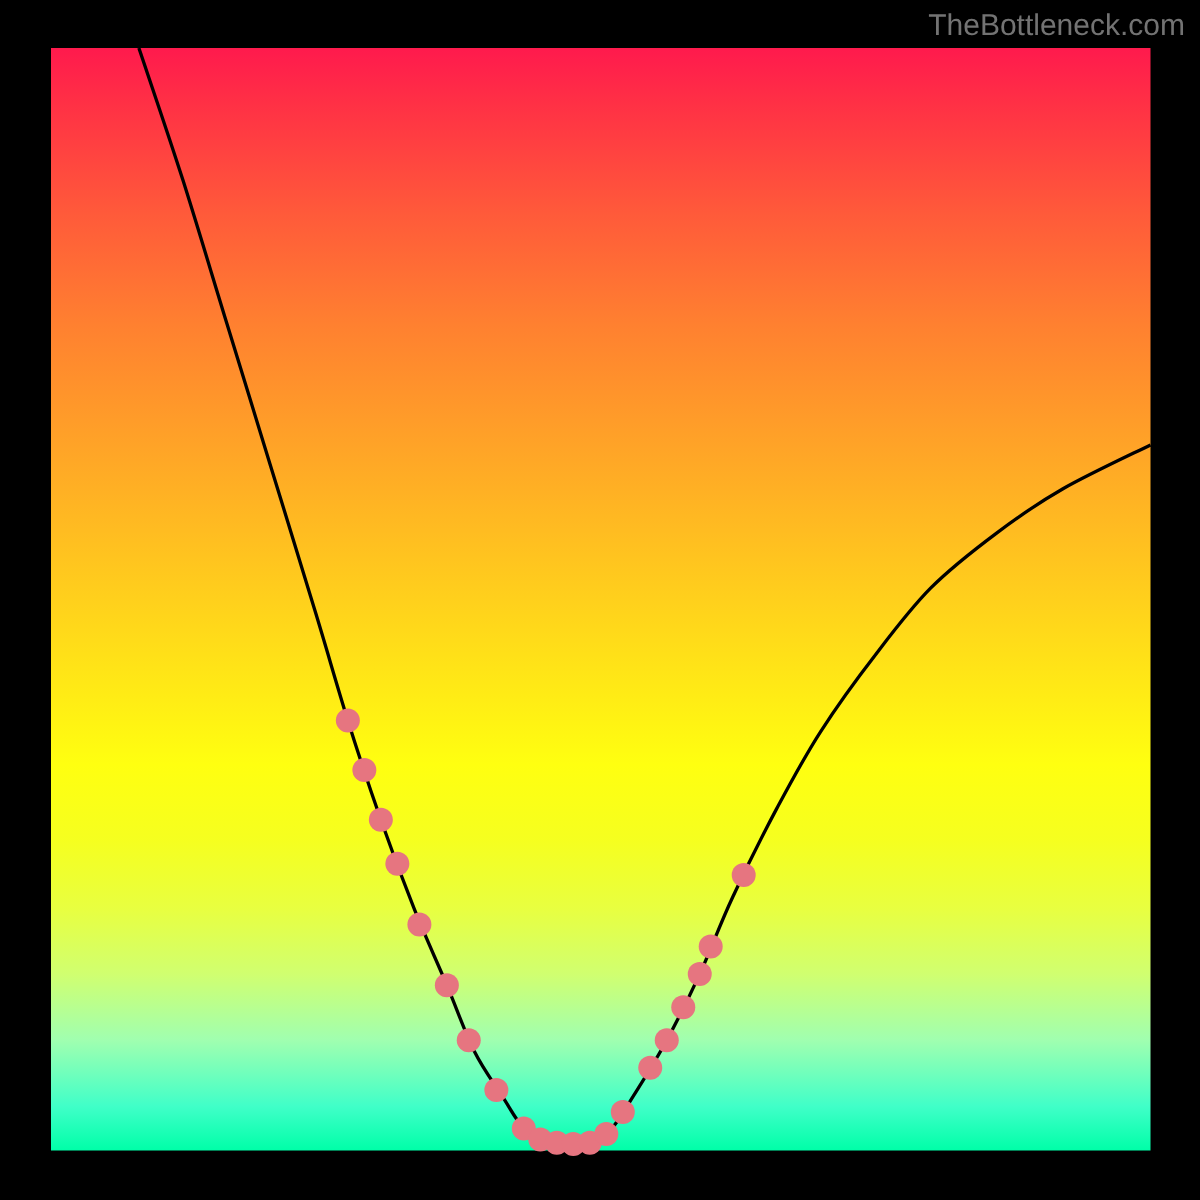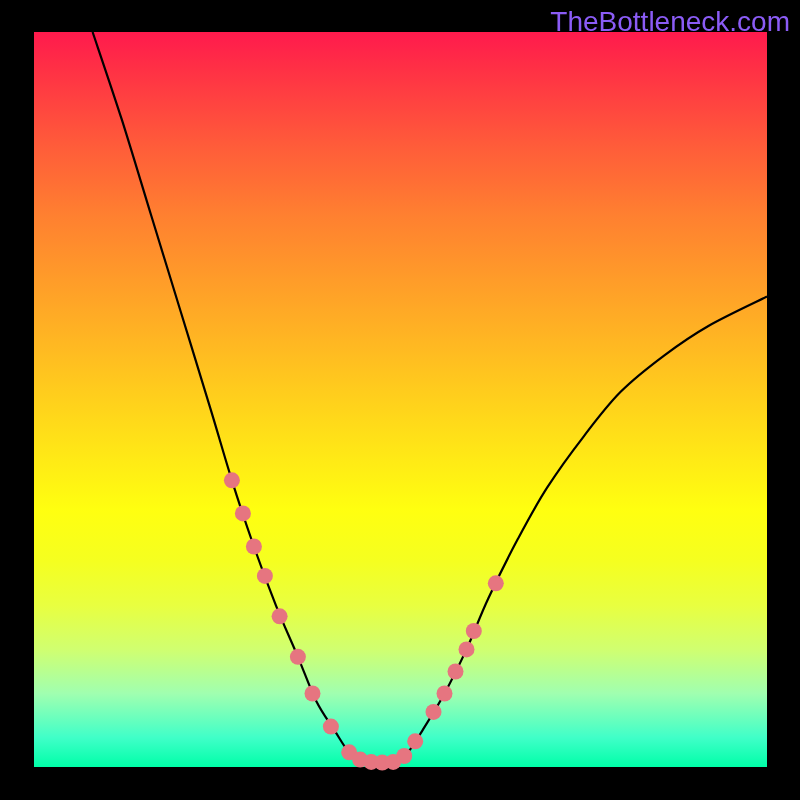--- a/index.html
+++ b/index.html
@@ -7,22 +7,22 @@
     width: 800px;
     height: 800px;
     background: #000;
     position: relative;
     font-family: Arial, sans-serif;
   }
   .watermark {
     position: absolute;
     top: 6px;
     right: 10px;
-    color: #8b5cf6;
-    font-size: 28px;
+    color: #737373;
+    font-size: 20px;
     font-weight: 500;
     z-index: 10;
   }
   .plot-area {
     position: absolute;
     left: 34px;
     top: 32px;
     width: 733px;
     height: 735px;
     background: linear-gradient(to bottom,

